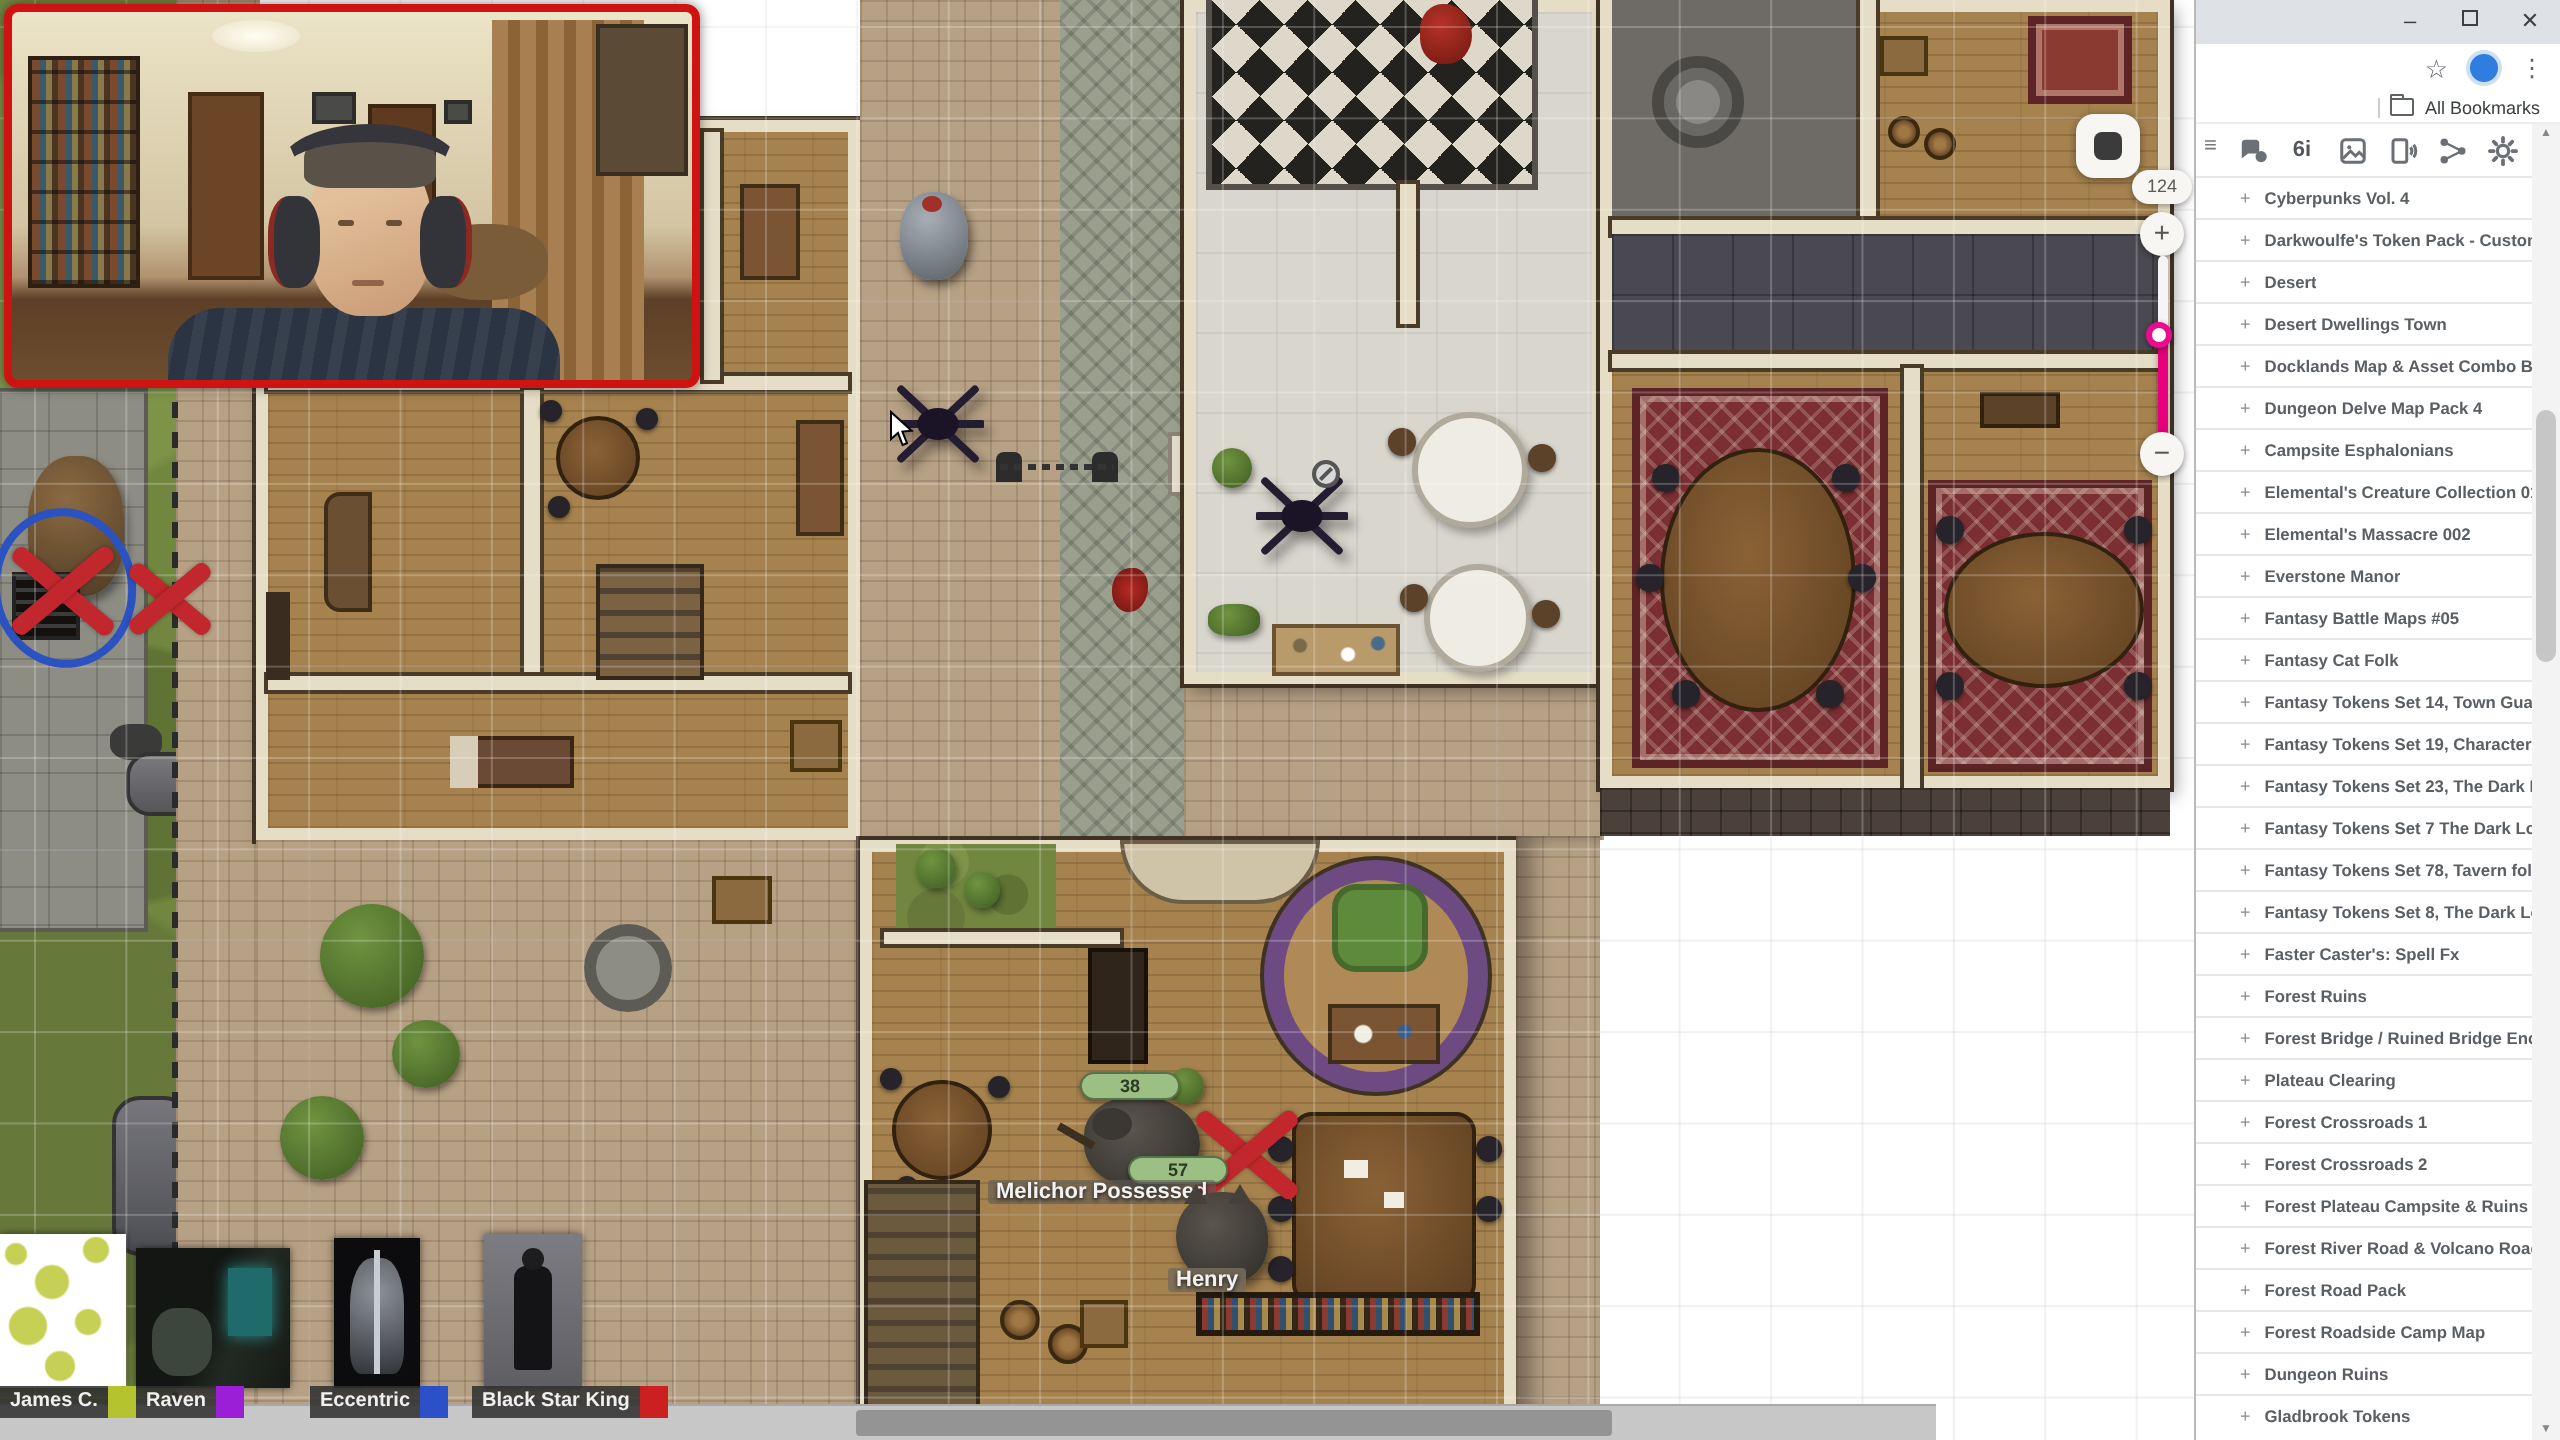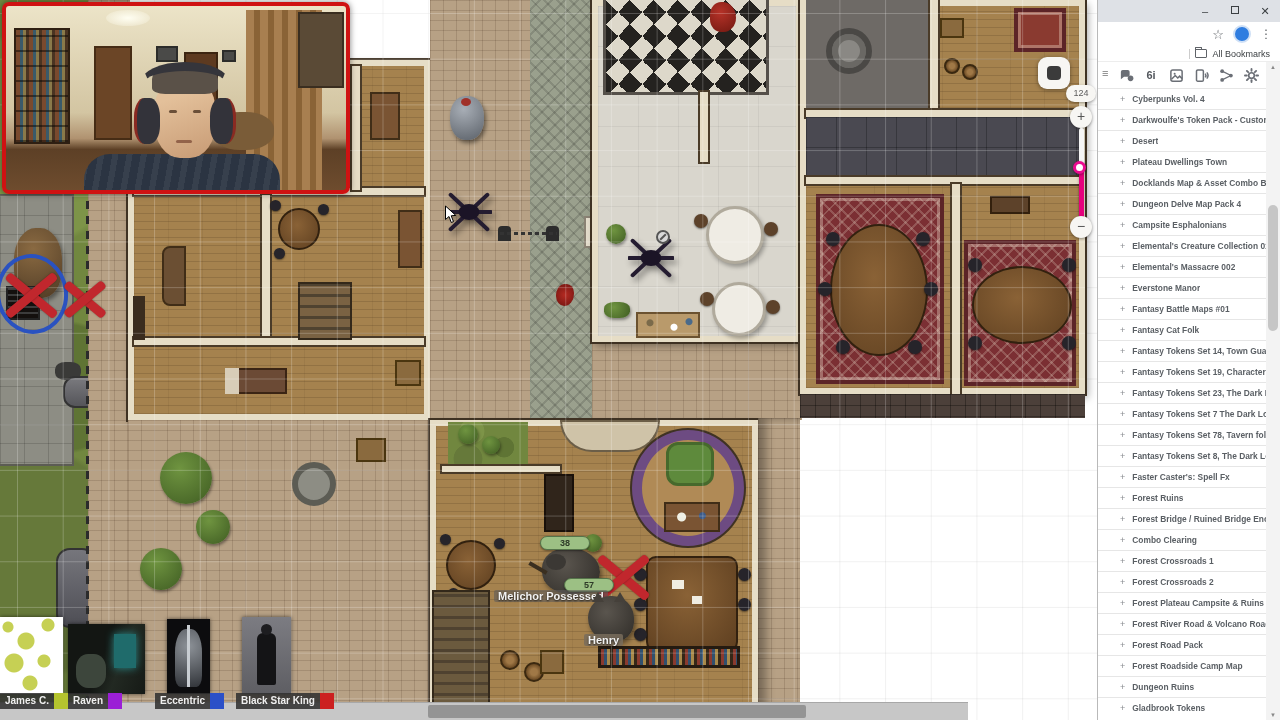--- a/index.html
+++ b/index.html
@@ -459,21 +459,21 @@
           <span class="lbl">Darkwoulfe's Token Pack - Customizab...</span>
         </div>
 
         <div class="lib-row">
           <span class="plus">+</span>
           <span class="lbl">Desert</span>
         </div>
 
         <div class="lib-row">
           <span class="plus">+</span>
-          <span class="lbl">Plateau Dwellings Town</span>
+          <span class="lbl">Desert Dwellings Town</span>
         </div>
 
         <div class="lib-row">
           <span class="plus">+</span>
           <span class="lbl">Docklands Map &amp; Asset Combo Bundle</span>
         </div>
 
         <div class="lib-row">
           <span class="plus">+</span>
           <span class="lbl">Dungeon Delve Map Pack 4</span>
@@ -494,21 +494,21 @@
           <span class="lbl">Elemental's Massacre 002</span>
         </div>
 
         <div class="lib-row">
           <span class="plus">+</span>
           <span class="lbl">Everstone Manor</span>
         </div>
 
         <div class="lib-row">
           <span class="plus">+</span>
-          <span class="lbl">Fantasy Battle Maps #01</span>
+          <span class="lbl">Fantasy Battle Maps #05</span>
         </div>
 
         <div class="lib-row">
           <span class="plus">+</span>
           <span class="lbl">Fantasy Cat Folk</span>
         </div>
 
         <div class="lib-row">
           <span class="plus">+</span>
           <span class="lbl">Fantasy Tokens Set 14, Town Guards</span>
@@ -549,21 +549,21 @@
           <span class="lbl">Forest Ruins</span>
         </div>
 
         <div class="lib-row">
           <span class="plus">+</span>
           <span class="lbl">Forest Bridge / Ruined Bridge Encount...</span>
         </div>
 
         <div class="lib-row">
           <span class="plus">+</span>
-          <span class="lbl">Combo Clearing</span>
+          <span class="lbl">Plateau Clearing</span>
         </div>
 
         <div class="lib-row">
           <span class="plus">+</span>
           <span class="lbl">Forest Crossroads 1</span>
         </div>
 
         <div class="lib-row">
           <span class="plus">+</span>
           <span class="lbl">Forest Crossroads 2</span>

